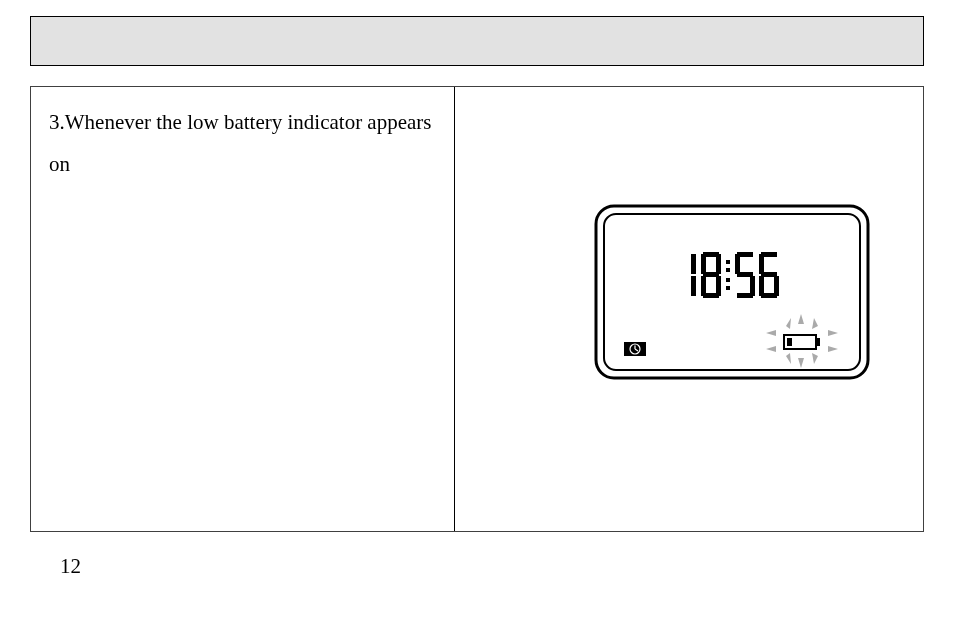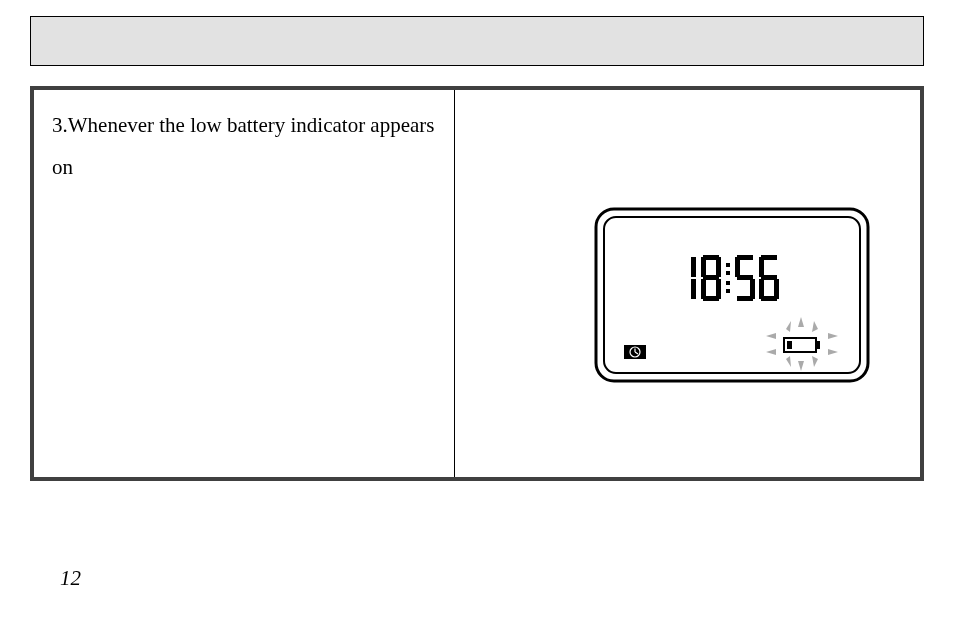--- a/index.html
+++ b/index.html
@@ -21,22 +21,22 @@
       right: 30px;
       height: 50px;
       border: 1px solid #000;
       background: #e2e2e2;
     }
     .content-table {
       position: absolute;
       top: 86px;
       left: 30px;
       right: 30px;
-      height: 395px;
-      border: 4px solid #404040;
+      height: 446px;
+      border: 1px solid #404040;
       display: flex;
       gap: 47px;
     }
     .left-cell {
       width: 50%;
       border-right: 1px solid #000;
       padding: 14px 18px;
     }
     .right-cell {
       width: 50%;
@@ -56,25 +56,24 @@
       left: 90px;
       width: 280px;
       height: 180px;
     }
     .lcd-display {
       width: 100%;
       height: 100%;
     }
     .page-number {
       position: absolute;
-      bottom: 46px;
+      bottom: 58px;
       left: 60px;
       font-size: 21px;
       color: #000;
-      font-style: italic;
     }
   </style>
 </head>
 <body>
 
 <div class="header-bar"></div>
 
 <div class="content-table">
   <div class="left-cell">
     <div class="instruction-text">

